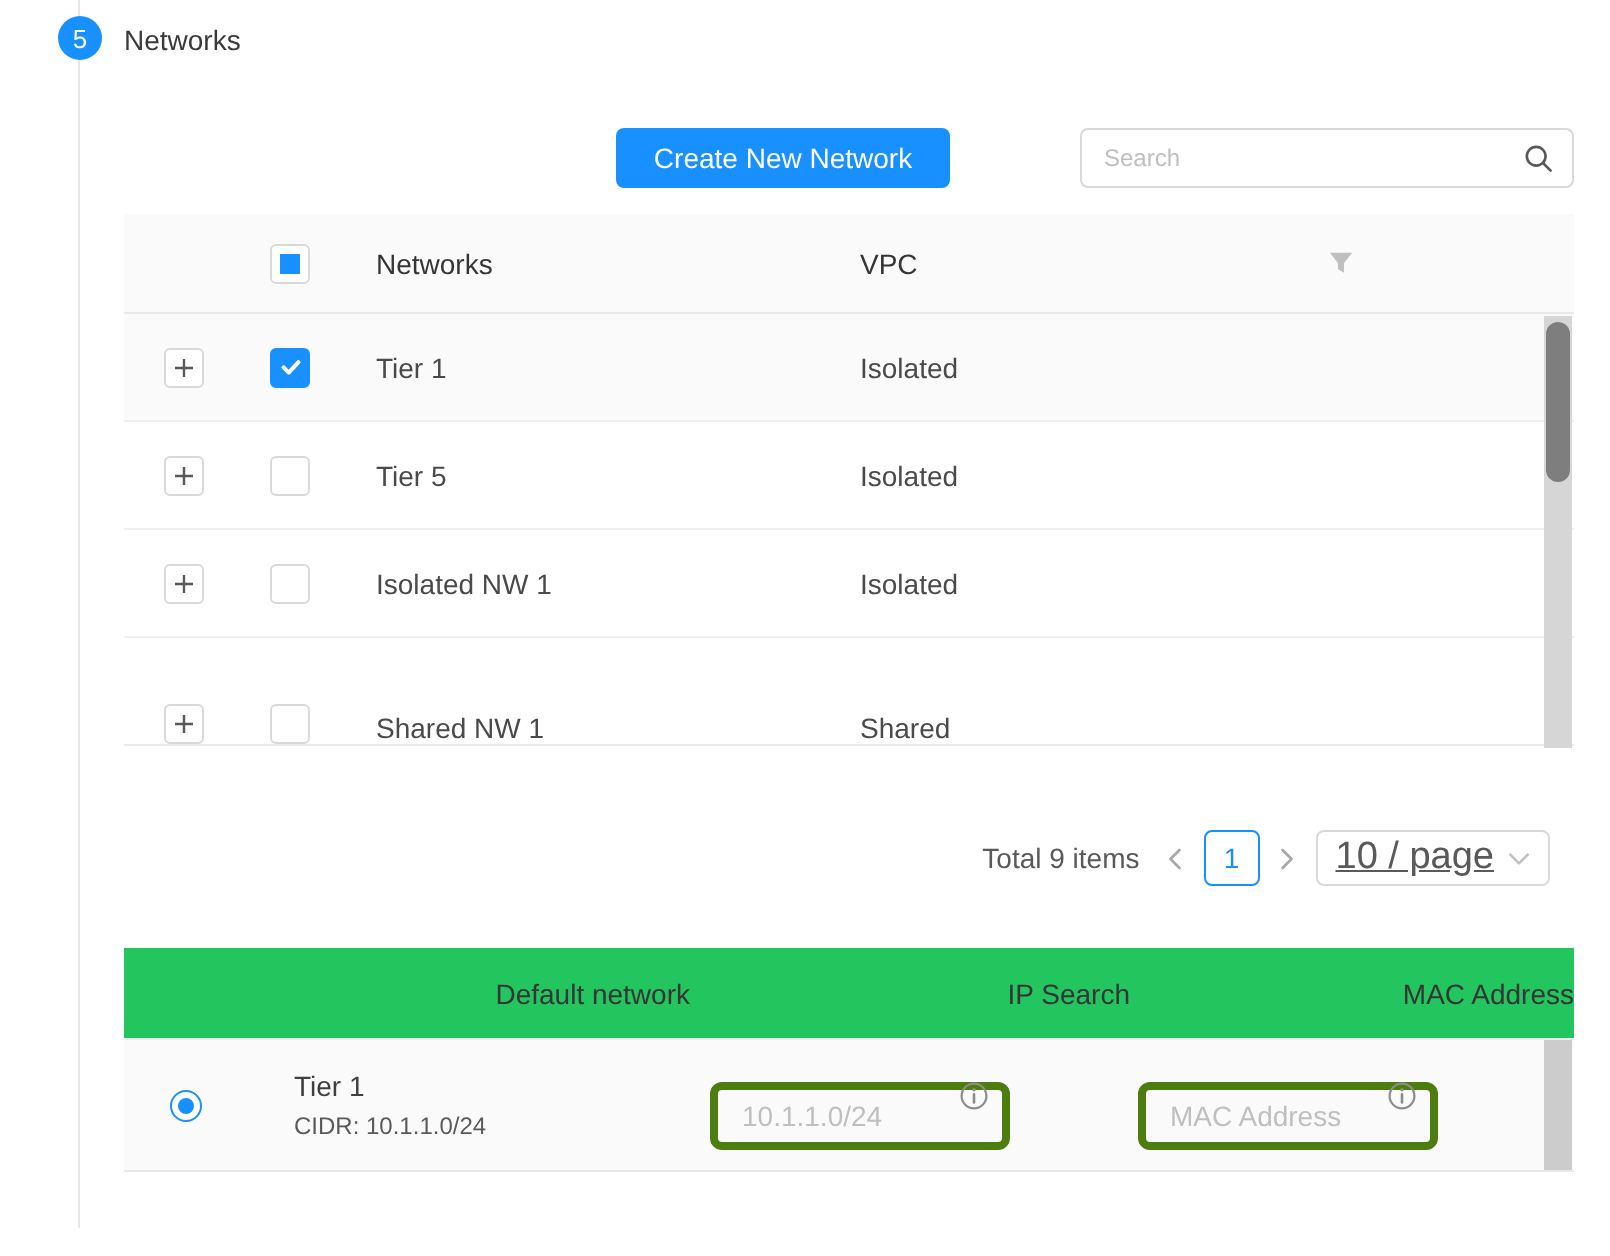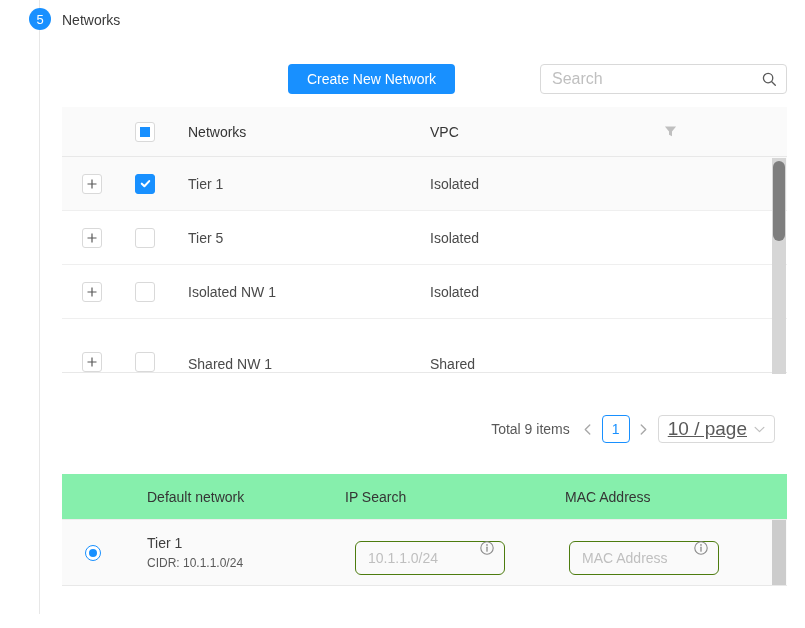--- a/index.html
+++ b/index.html
@@ -6,25 +6,25 @@
   body { background:#fff; font-family:"Liberation Sans","DejaVu Sans",sans-serif; }
   .page { position:relative; width:805px; height:628px; background:#fff; overflow:hidden; color:#4a4a4a; font-size:14px; }
 
   
   .timeline-line { position:absolute; left:39px; top:0; width:1px; height:614px; background:#e7e7e7; }
   .step-circle { position:absolute; left:29px; top:8px; width:22px; height:22px; border-radius:50%;
     background:#1890ff; color:#fff; font-size:13px; display:flex; align-items:center; justify-content:center; z-index:2; }
   .step-label { position:absolute; left:62px; top:12px; font-size:14px; color:#3a3a3a; }
 
   
-  .create-btn { position:absolute; left:288px; top:64px; width:167px; height:30px; background:#1890ff; color:#fff;
+  .create-btn { position:absolute; left:308px; top:64px; width:167px; height:30px; background:#1890ff; color:#fff;
     border:none; border-radius:4px; font-size:14px; font-family:inherit; display:flex; align-items:center; justify-content:center; cursor:pointer; }
   .search-box { position:absolute; left:540px; top:64px; width:247px; height:30px; border:1px solid #d9d9d9; border-radius:4px; background:#fff; }
   .search-box input { position:absolute; left:0; top:0; width:218px; height:28px; border:none; outline:none; padding:0 0 0 11px;
-    font-size:16px; font-family:inherit; color:#4a4a4a; background:transparent; }
+    font-size:12px; font-family:inherit; color:#4a4a4a; background:transparent; }
   .search-box input::placeholder { color:#bfbfbf; }
   .search-icon { position:absolute; right:9px; top:7px; width:15px; height:15px; color:#595959; }
 
   
   .net-table { position:absolute; left:62px; top:107px; width:725px; }
   .t-row { display:flex; align-items:center; }
   .net-head { height:50px; background:#fafafa; border-bottom:1px solid #e8e8e8; color:#353535; }
   .net-body-row { height:54px; background:#fff; border-bottom:1px solid #efefef; }
   .net-body-row.selected { background:#fafafa; }
   .net-body-row:last-child { border-bottom:1px solid #e8e8e8;align-items:flex-end; }
@@ -53,35 +53,35 @@
   .total-text { color:#595959; font-size:14px; margin-right:4px; }
   .pg-arrow { width:20px; height:28px; display:flex; align-items:center; justify-content:center; color:#a8a8a8; cursor:pointer; background:none; border:none; }
   .pg-current { width:28px; height:28px; border:1px solid #1890ff; border-radius:4px; color:#1890ff; background:#fff;
     display:flex; align-items:center; justify-content:center; font-size:14px; cursor:pointer; }
   .pg-size { height:28px; padding:0 9px; border:1px solid #d9d9d9; border-radius:4px; background:#fff; color:#595959;
     display:flex; align-items:center; gap:7px; font-size:19px; cursor:pointer;text-decoration:underline; }
   .pg-size .chev { color:#bfbfbf; }
 
   
   .def-table { position:absolute; left:62px; top:474px; width:725px; }
-  .def-head { height:46px; background:#86efac; border-bottom:1px solid #ededed; color:#353535; }
+  .def-head { height:46px; background:#22c55e; border-bottom:1px solid #ededed; color:#353535;text-align:right; }
   .def-row { height:66px; background:#fafafa; border-bottom:1px solid #e8e8e8; }
   .d-radio { width:70px; display:flex; padding-left:23px; }
   .d-name { width:213px; padding-left:15px; }
   .d-ip { width:220px; }
   .d-mac { flex:1; }
   .radio { width:16px; height:16px; border:1px solid #1890ff; border-radius:50%; background:#fff;
     display:flex; align-items:center; justify-content:center; cursor:pointer; }
   .radio::after { content:""; width:8px; height:8px; border-radius:50%; background:#1890ff; }
   .cell-name-main { color:#3f3f3f; font-size:14px; }
   .cell-name-sub { color:#5a5a5a; font-size:12px; margin-top:5px; }
   .input-wrap { position:relative; width:150px; }
   .input-wrap.ip { margin-left:10px; }
   .input-wrap.mac { margin-left:4px; }
-  .input-wrap input { width:150px; height:34px; border:1px solid #4d7c0f; border-radius:6px; background:transparent;
+  .input-wrap input { width:150px; height:34px; border:4px solid #4d7c0f; border-radius:6px; background:transparent;
     padding:0 32px 0 12px; font-size:14px; font-family:inherit; color:#4a4a4a; outline:none;margin-top:10px; }
   .input-wrap input::placeholder { color:#bfbfbf; }
   .info-icon { position:absolute; right:11px; top:10px; width:14px; height:14px; color:#8c8c8c; pointer-events:none; }
 
   svg { display:block; }
 </style>
 </head>
 <body>
 
 <div class="page">

